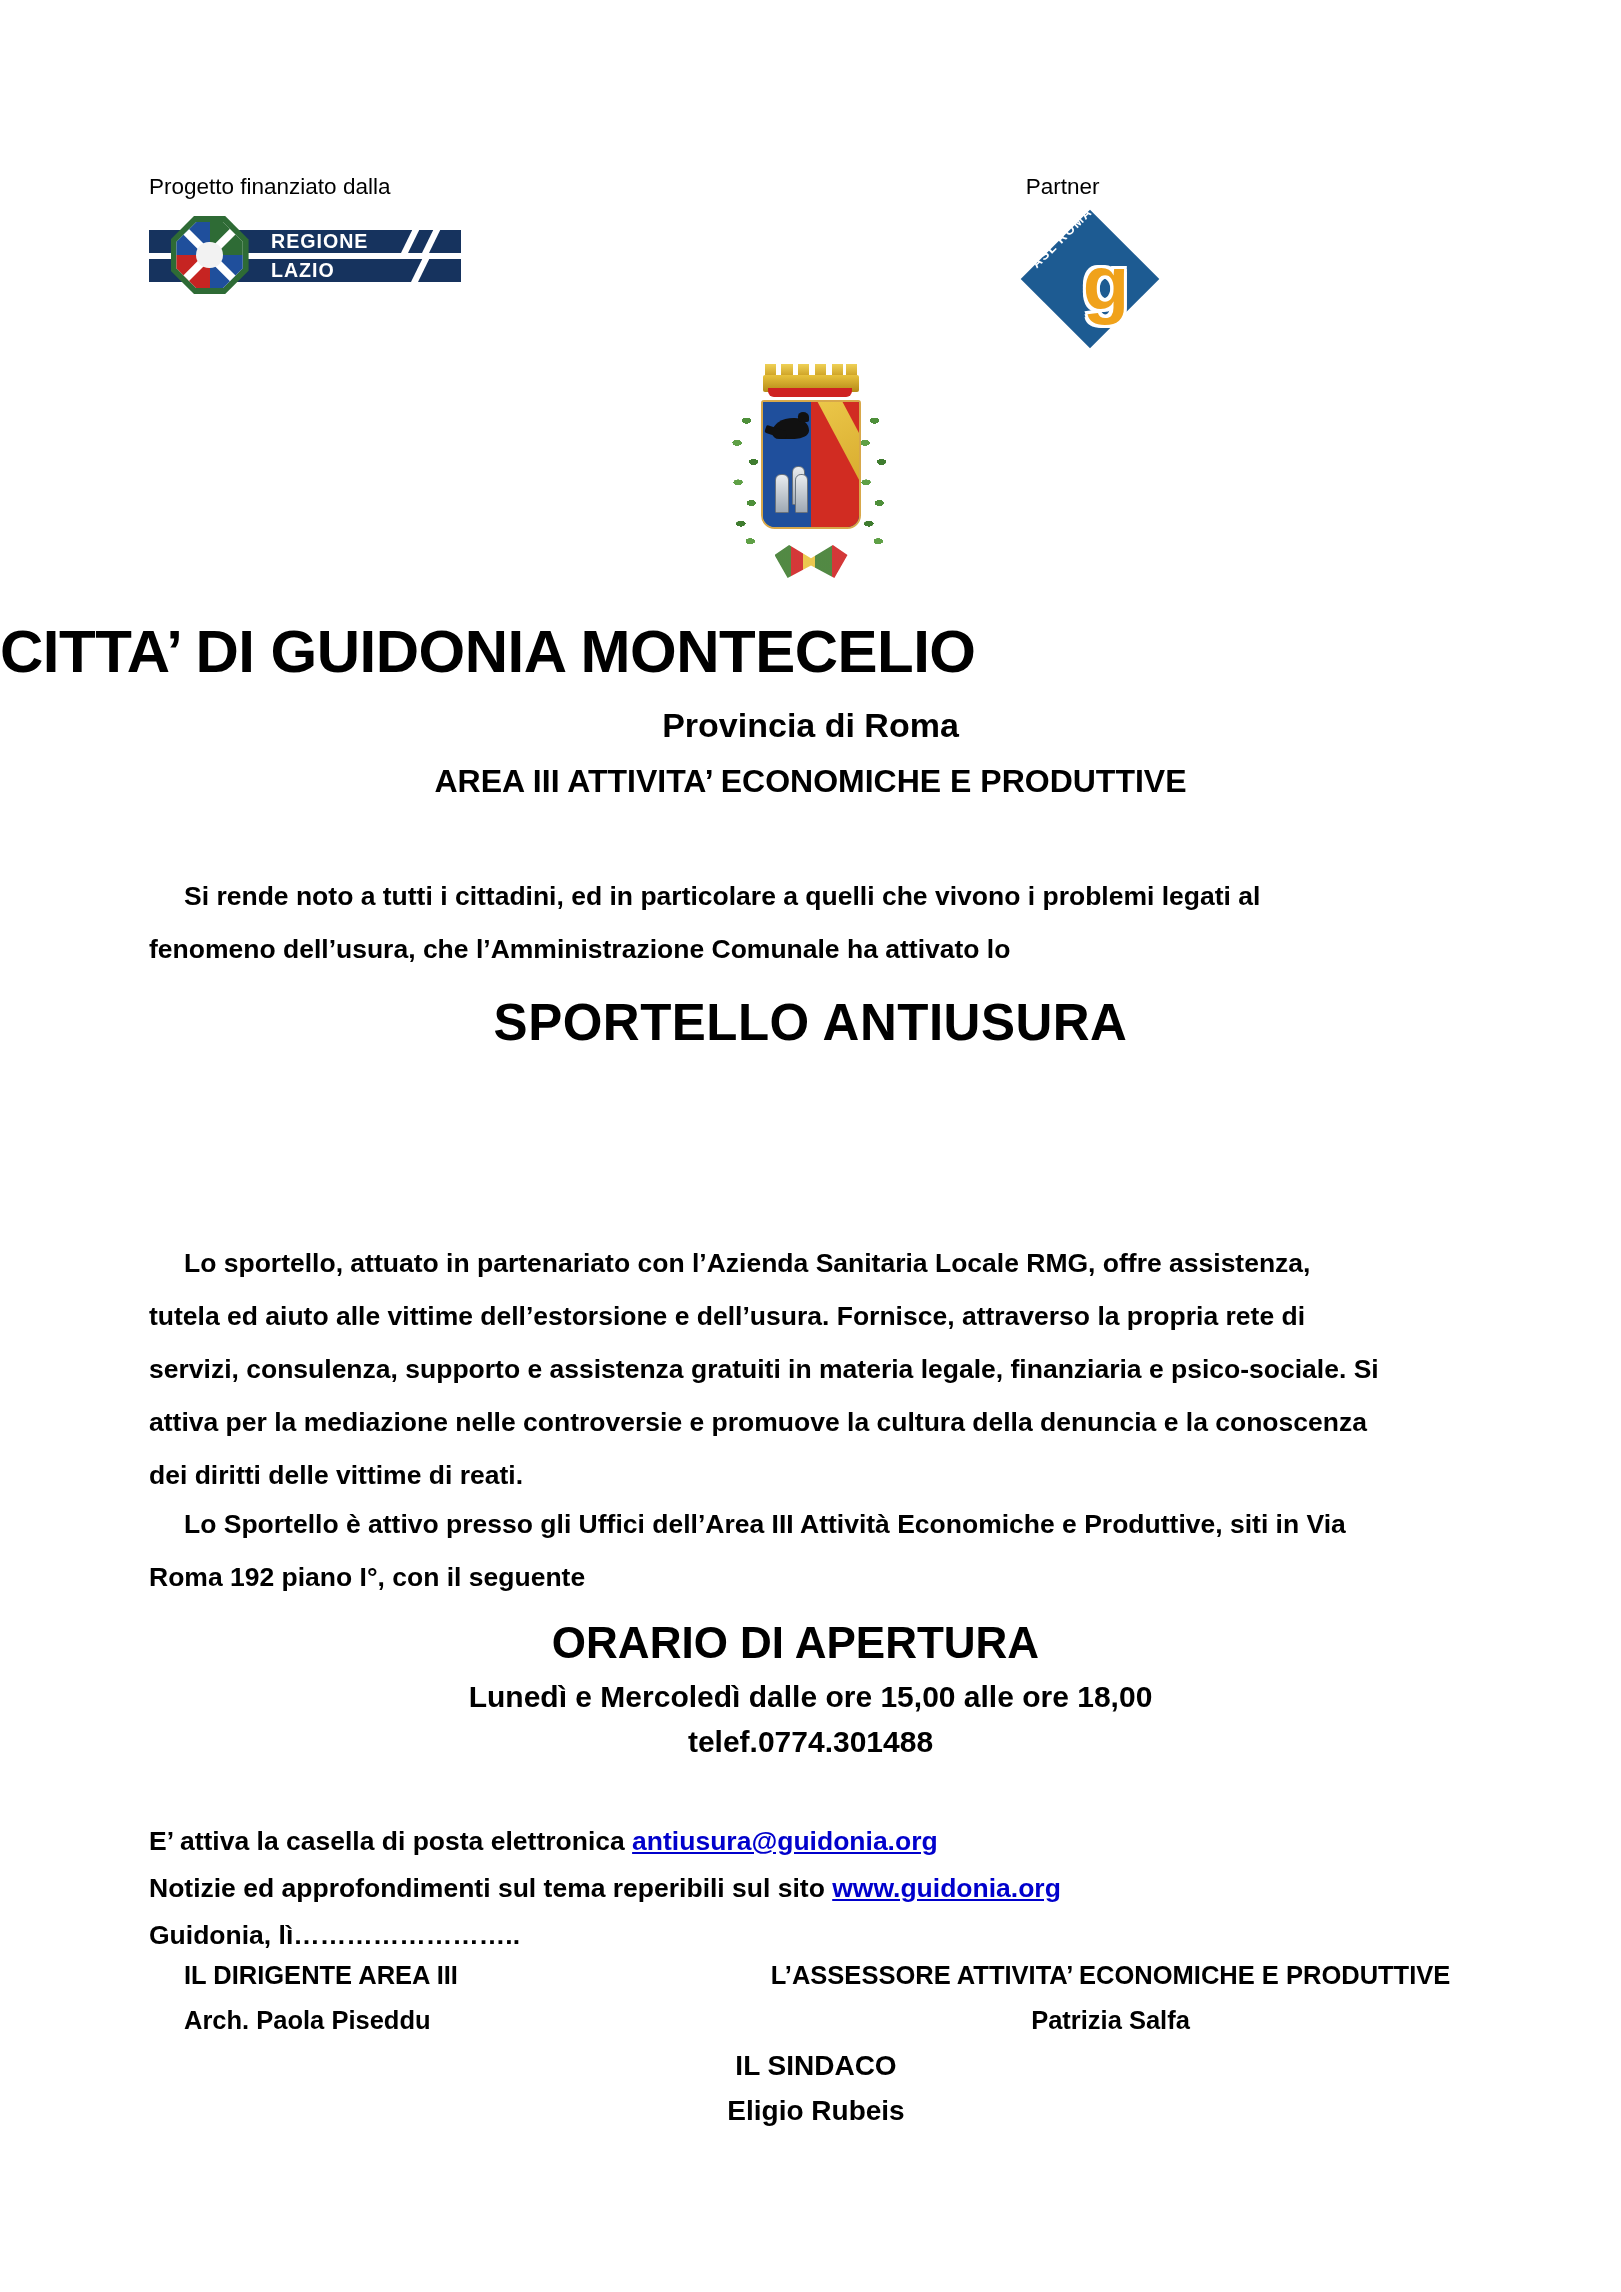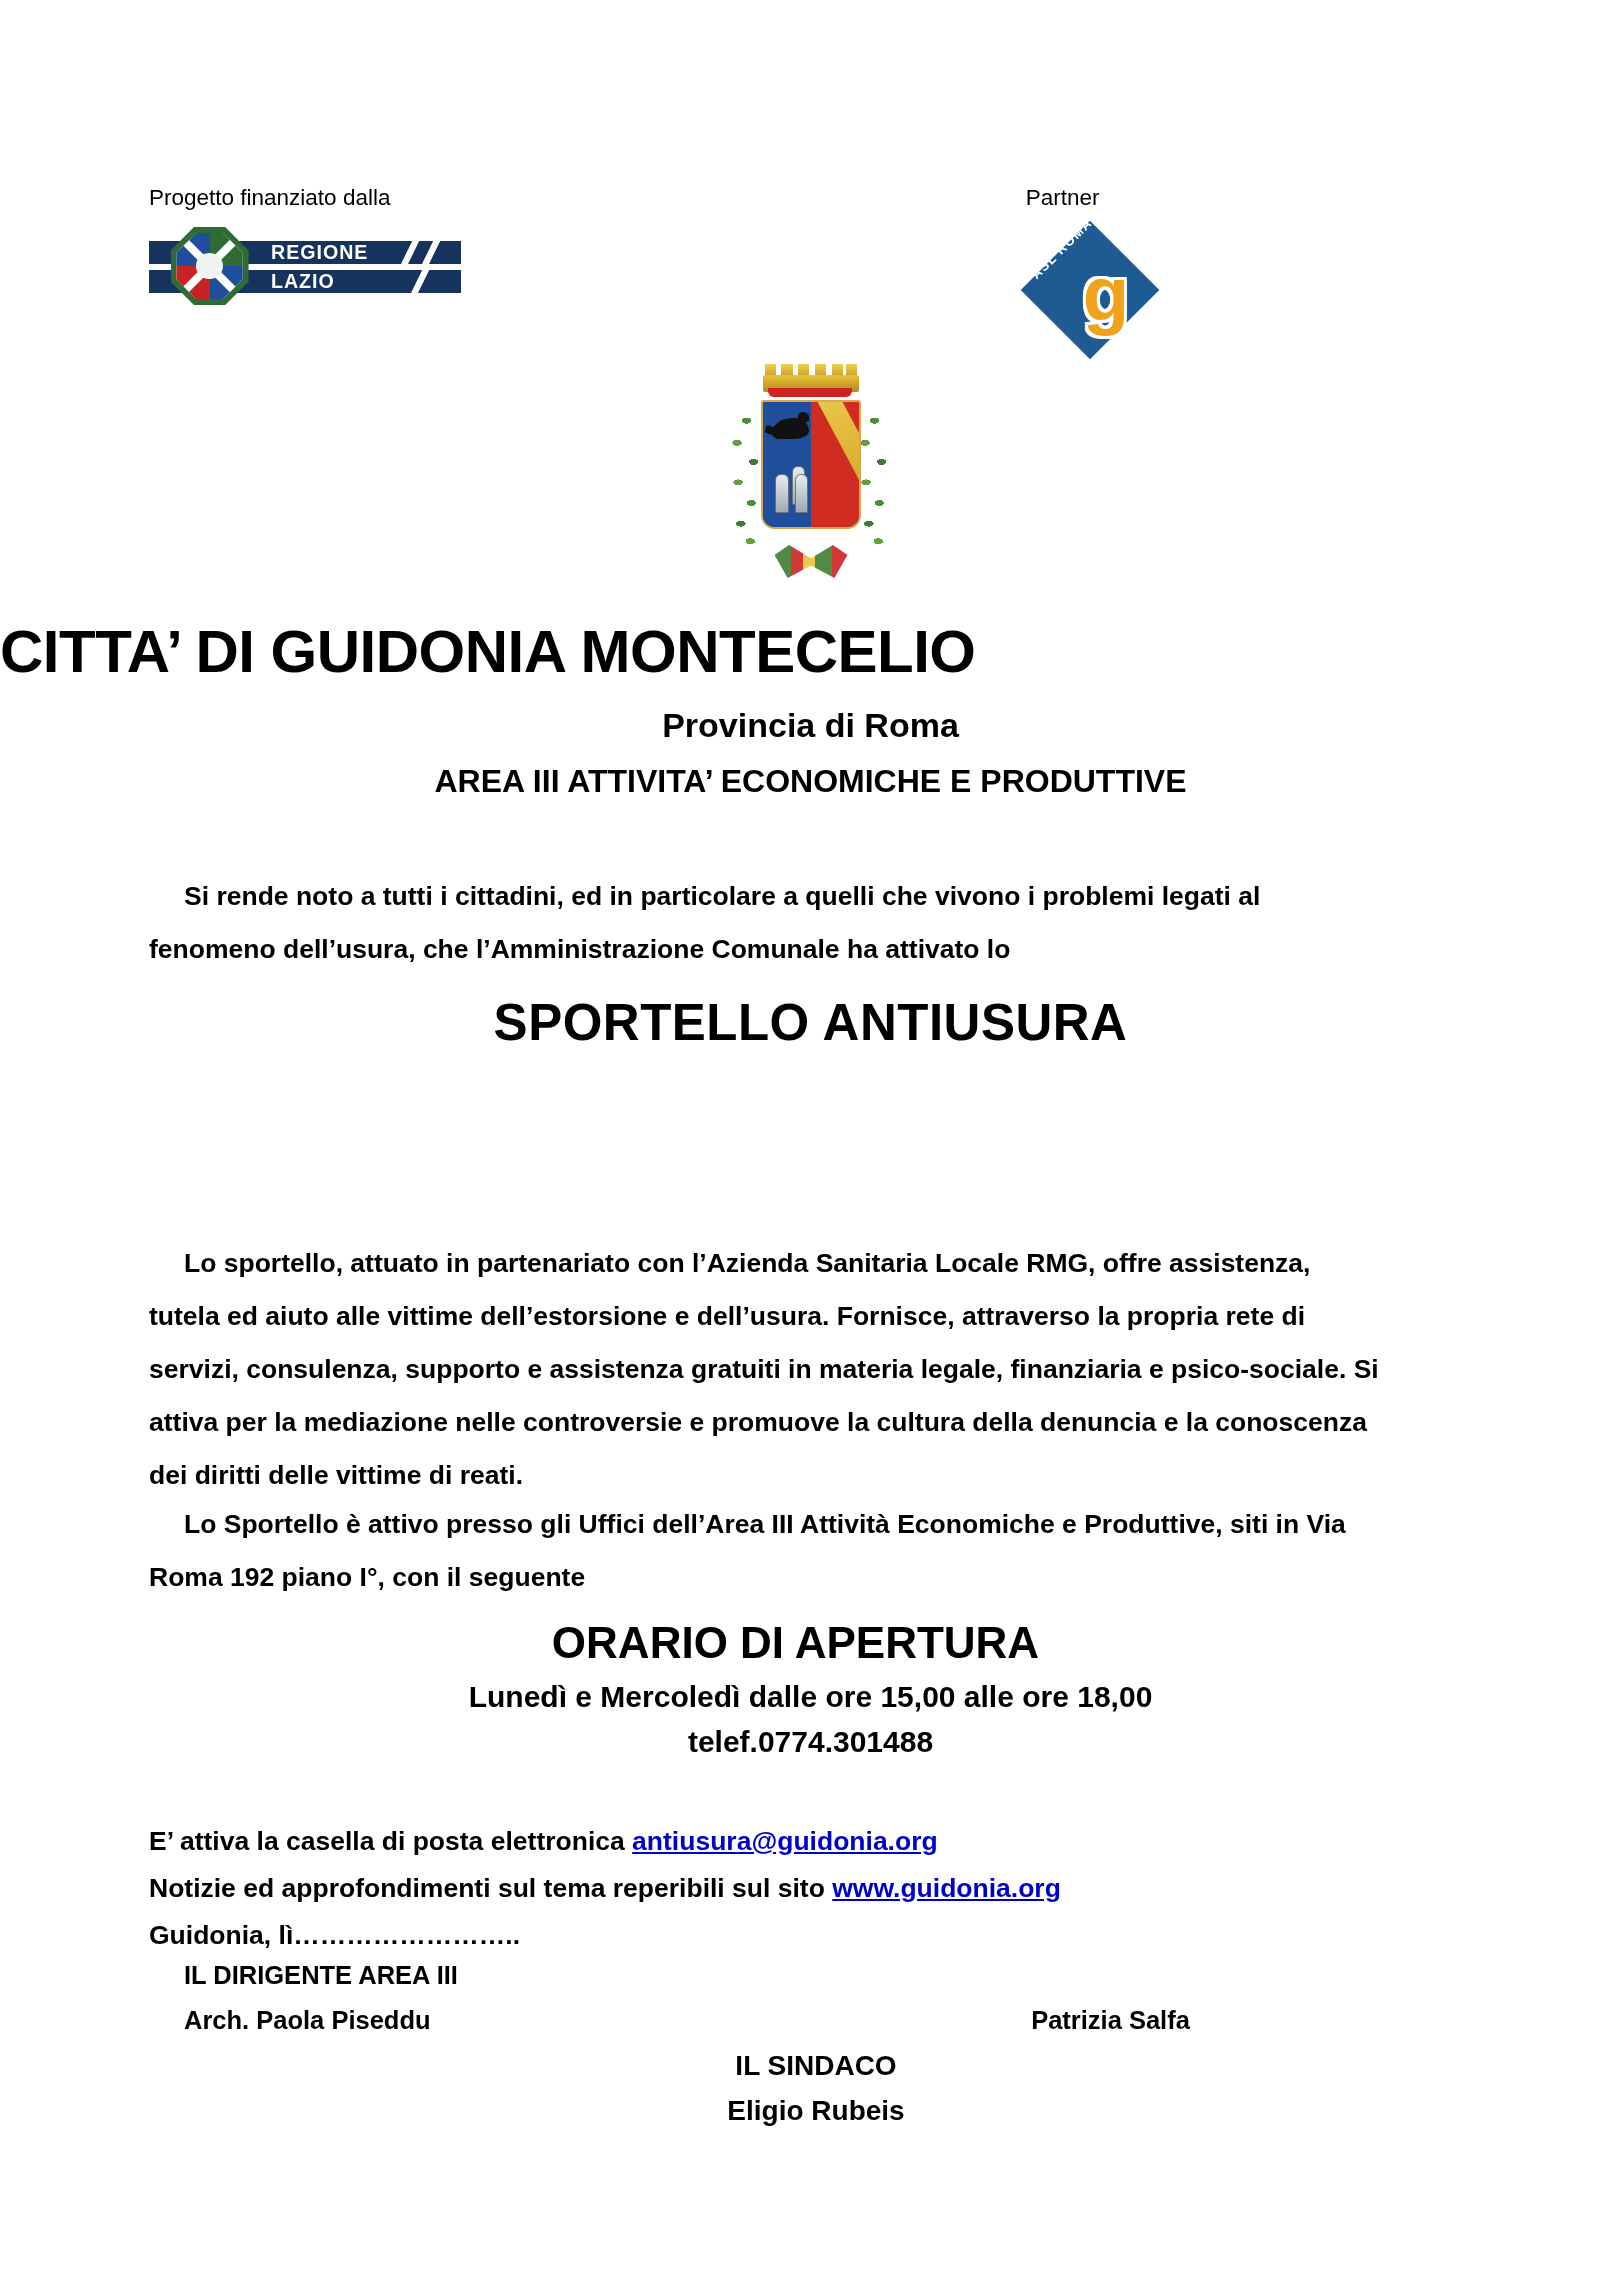--- a/index.html
+++ b/index.html
@@ -19,21 +19,21 @@
     position: relative;
     width: 1621px;
     height: 2293px;
     background: #ffffff;
     box-sizing: border-box;
   }
 
   
   .logo-row {
     position: absolute;
-    top: 184px;
+    top: 173px;
     left: 0;
     width: 1621px;
     height: 196px;
   }
   .funder-block {
     position: absolute;
     left: 149px;
     top: 0;
     width: 323px;
   }
@@ -588,20 +588,21 @@
 
   <div class="contacts">
     <div class="contact-line"><span>E’ attiva la casella di posta elettronica </span><a class="link" href="#">antiusura@guidonia.org</a></div>
     <div class="contact-line"><span>Notizie ed approfondimenti sul tema reperibili sul sito </span><a class="link" href="#">www.guidonia.org</a></div>
     <div class="contact-line">Guidonia, lì……………………..</div>
   </div>
 
   <div class="sig-area">
     <div class="sig-row">
       <div class="sig-left">IL DIRIGENTE AREA III</div>
+      <div class="sig-right">L’ASSESSORE ATTIVITA’ ECONOMICHE E PRODUTTIVE</div>
     </div>
     <div class="sig-row">
       <div class="sig-left">Arch. Paola Piseddu</div>
       <div class="sig-right">Patrizia Salfa</div>
     </div>
     <div class="sig-row">
       <div class="sig-center">IL SINDACO</div>
     </div>
     <div class="sig-row">
       <div class="sig-center">Eligio Rubeis</div>

